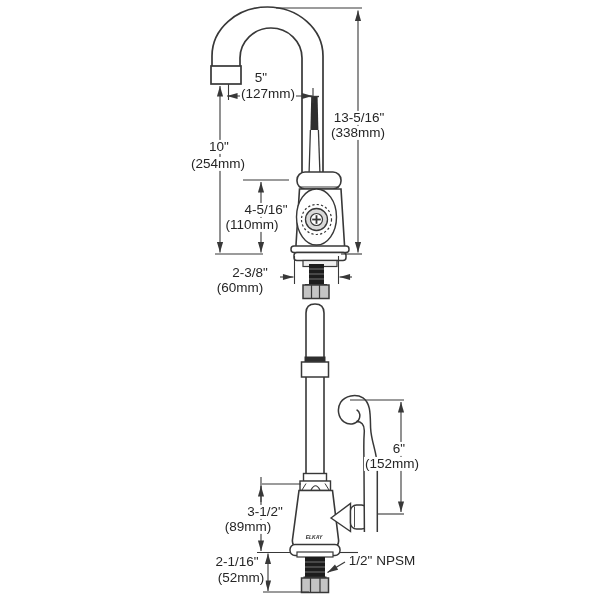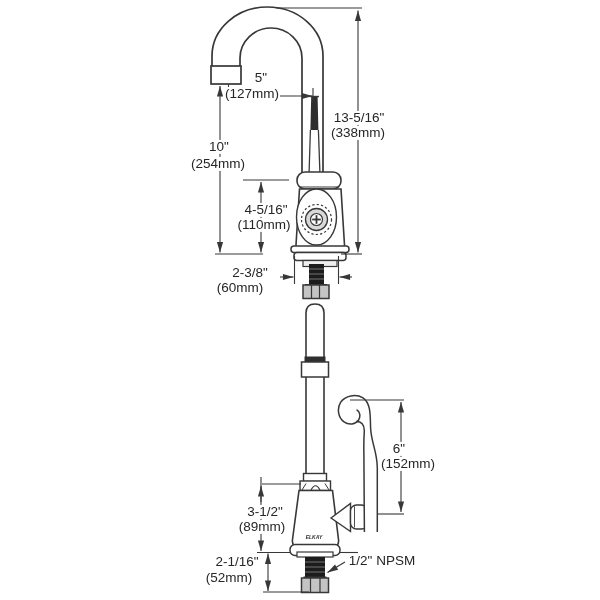--- a/index.html
+++ b/index.html
@@ -137,37 +137,37 @@
     <line x1="340" y1="552.5" x2="358" y2="552.5"></line>
 
     <line x1="268" y1="553.5" x2="268" y2="591" marker-start="url(#arr)" marker-end="url(#arr)"></line>
     <line x1="263" y1="592" x2="309" y2="592"></line>
 
     <line x1="345" y1="562" x2="327.5" y2="572.5" marker-end="url(#arr)"></line>
   </g>
 </svg>
 
   <div class="dimlabel" style="left:261px;top:78px">5"</div>
-  <div class="dimlabel" style="left:252px;top:94px">(127mm)</div>
+  <div class="dimlabel" style="left:268px;top:94px">(127mm)</div>
 
   <div class="dimlabel" style="left:359px;top:118px">13-5/16"</div>
   <div class="dimlabel" style="left:358px;top:133px">(338mm)</div>
 
   <div class="dimlabel" style="left:219px;top:147px">10"</div>
   <div class="dimlabel" style="left:218px;top:164px">(254mm)</div>
 
   <div class="dimlabel" style="left:266px;top:210px">4-5/16"</div>
-  <div class="dimlabel" style="left:264px;top:225px">(110mm)</div>
+  <div class="dimlabel" style="left:252px;top:225px">(110mm)</div>
 
   <div class="dimlabel" style="left:250px;top:273px">2-3/8"</div>
   <div class="dimlabel" style="left:240px;top:288px">(60mm)</div>
 
   <div class="dimlabel" style="left:399px;top:449px">6"</div>
-  <div class="dimlabel" style="left:408px;top:464px">(152mm)</div>
+  <div class="dimlabel" style="left:392px;top:464px">(152mm)</div>
 
   <div class="dimlabel" style="left:265px;top:512px">3-1/2"</div>
-  <div class="dimlabel" style="left:262px;top:527px">(89mm)</div>
+  <div class="dimlabel" style="left:248px;top:527px">(89mm)</div>
 
   <div class="dimlabel" style="left:237px;top:562px">2-1/16"</div>
-  <div class="dimlabel" style="left:229px;top:578px">(52mm)</div>
+  <div class="dimlabel" style="left:241px;top:578px">(52mm)</div>
 
   <div class="dimlabel" style="left:382px;top:561px">1/2" NPSM</div>
 </div>
 
 </body></html>

